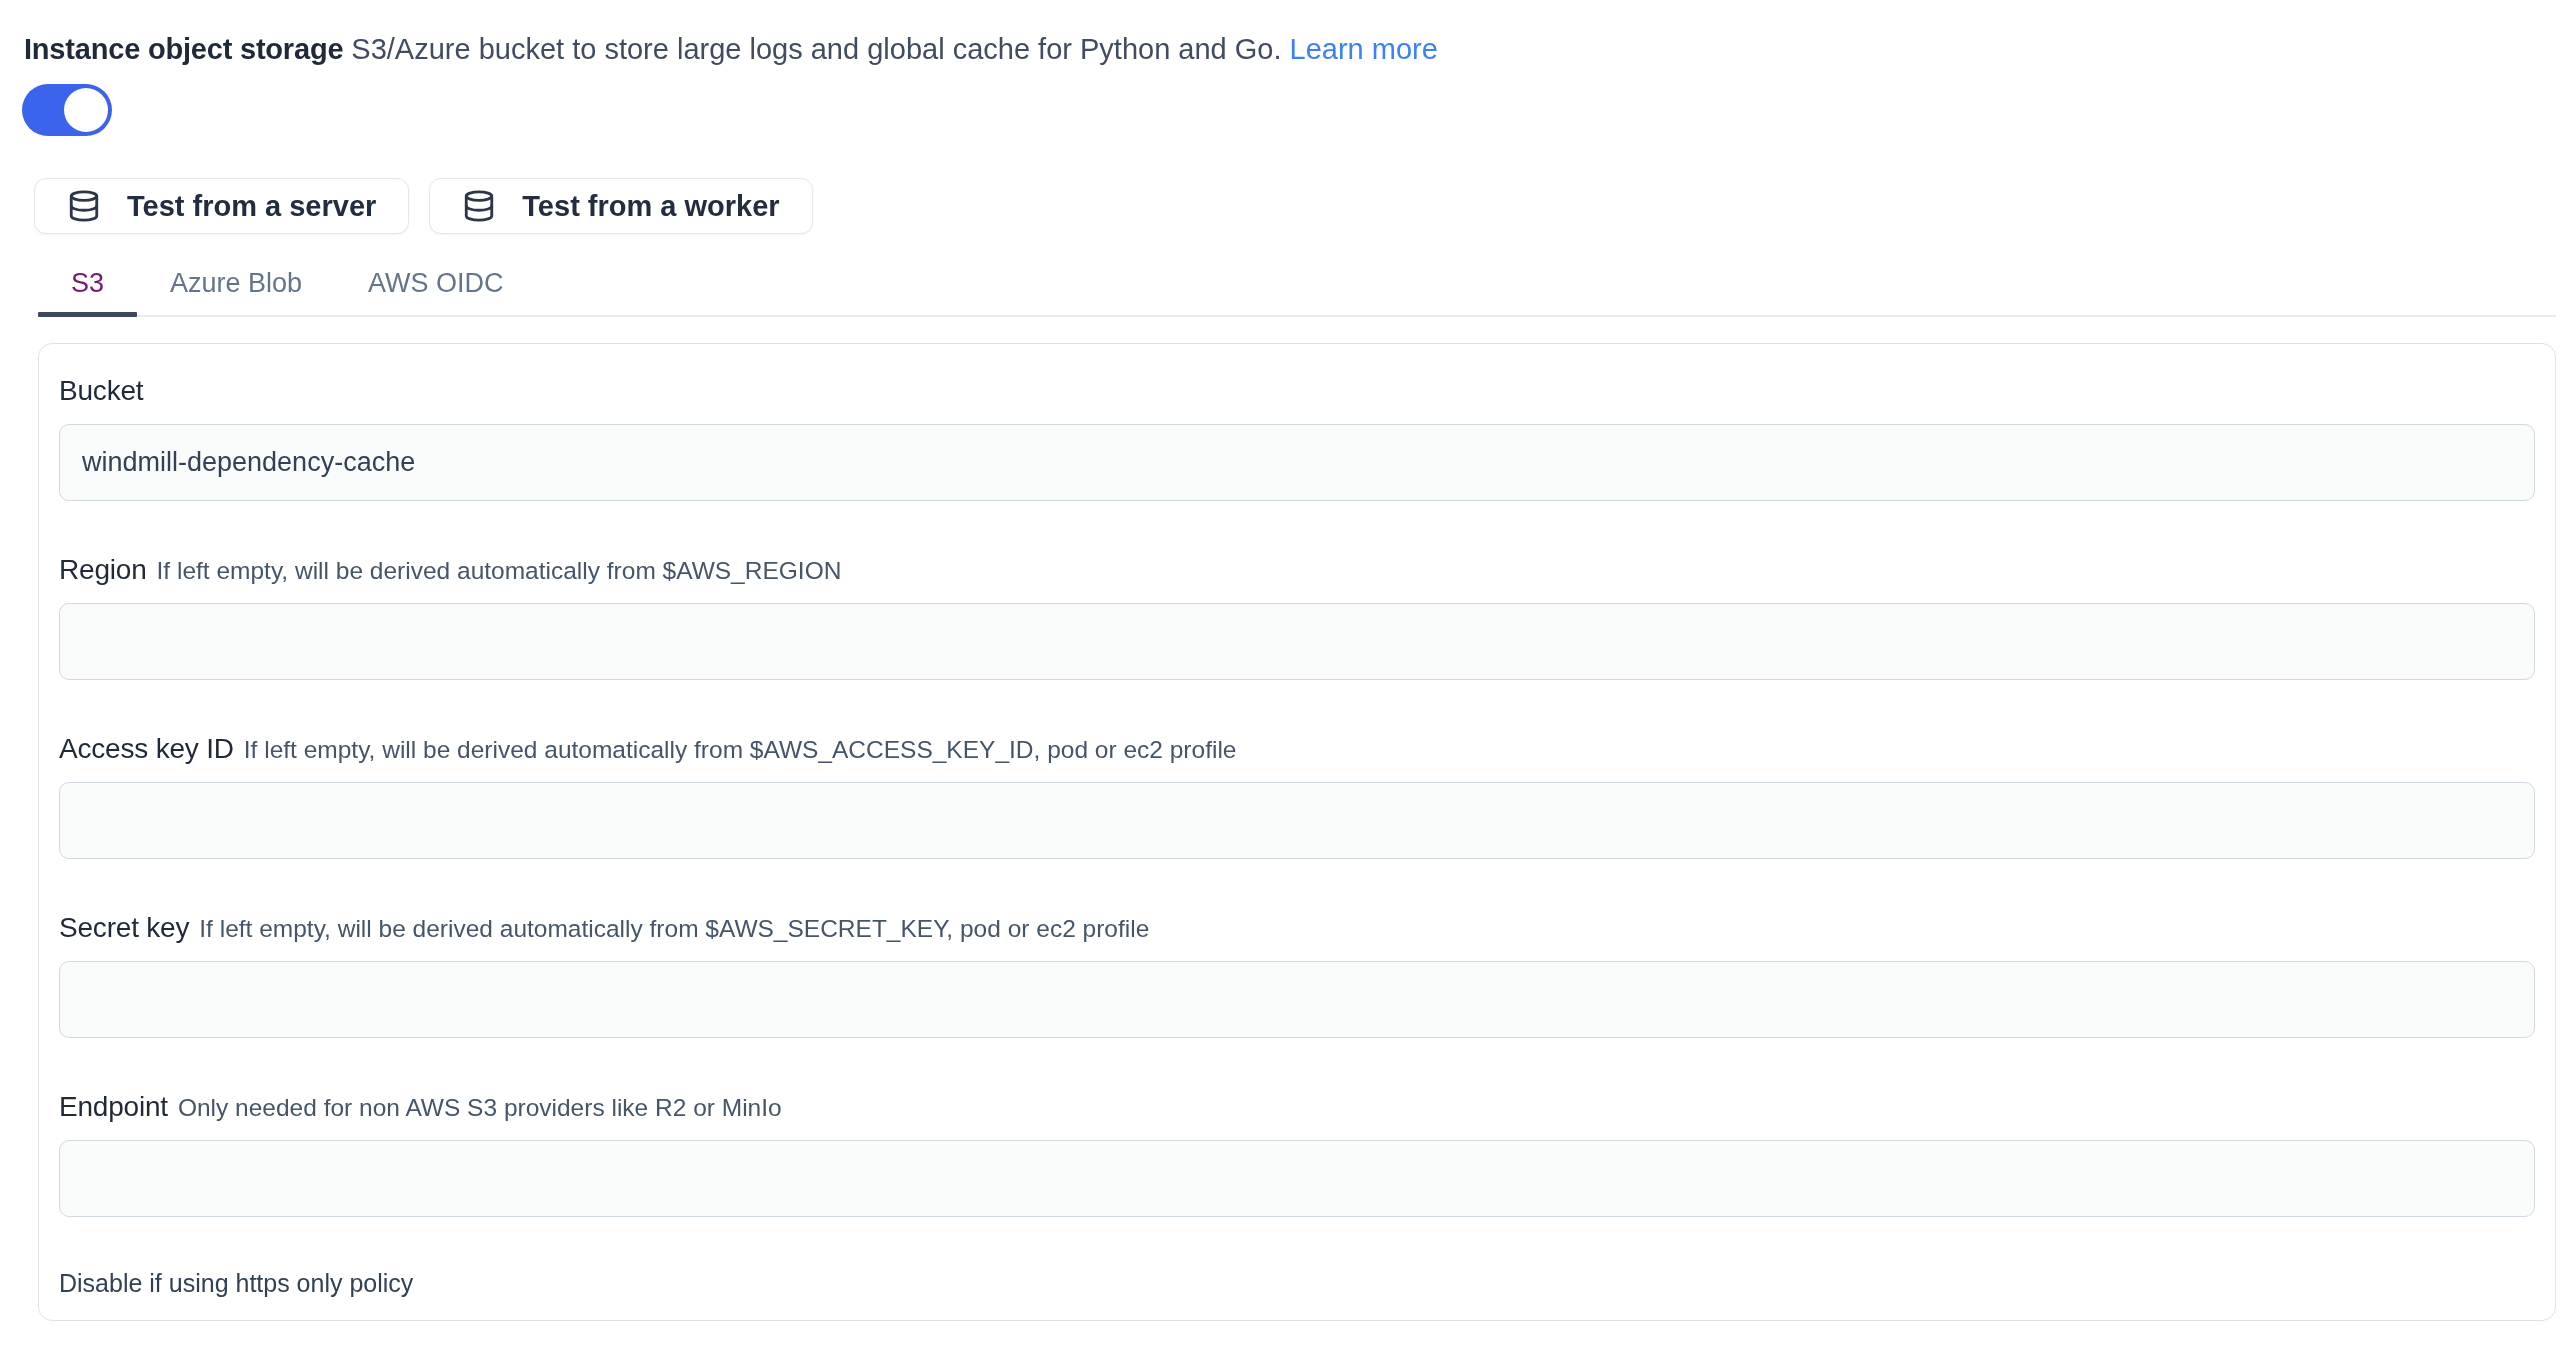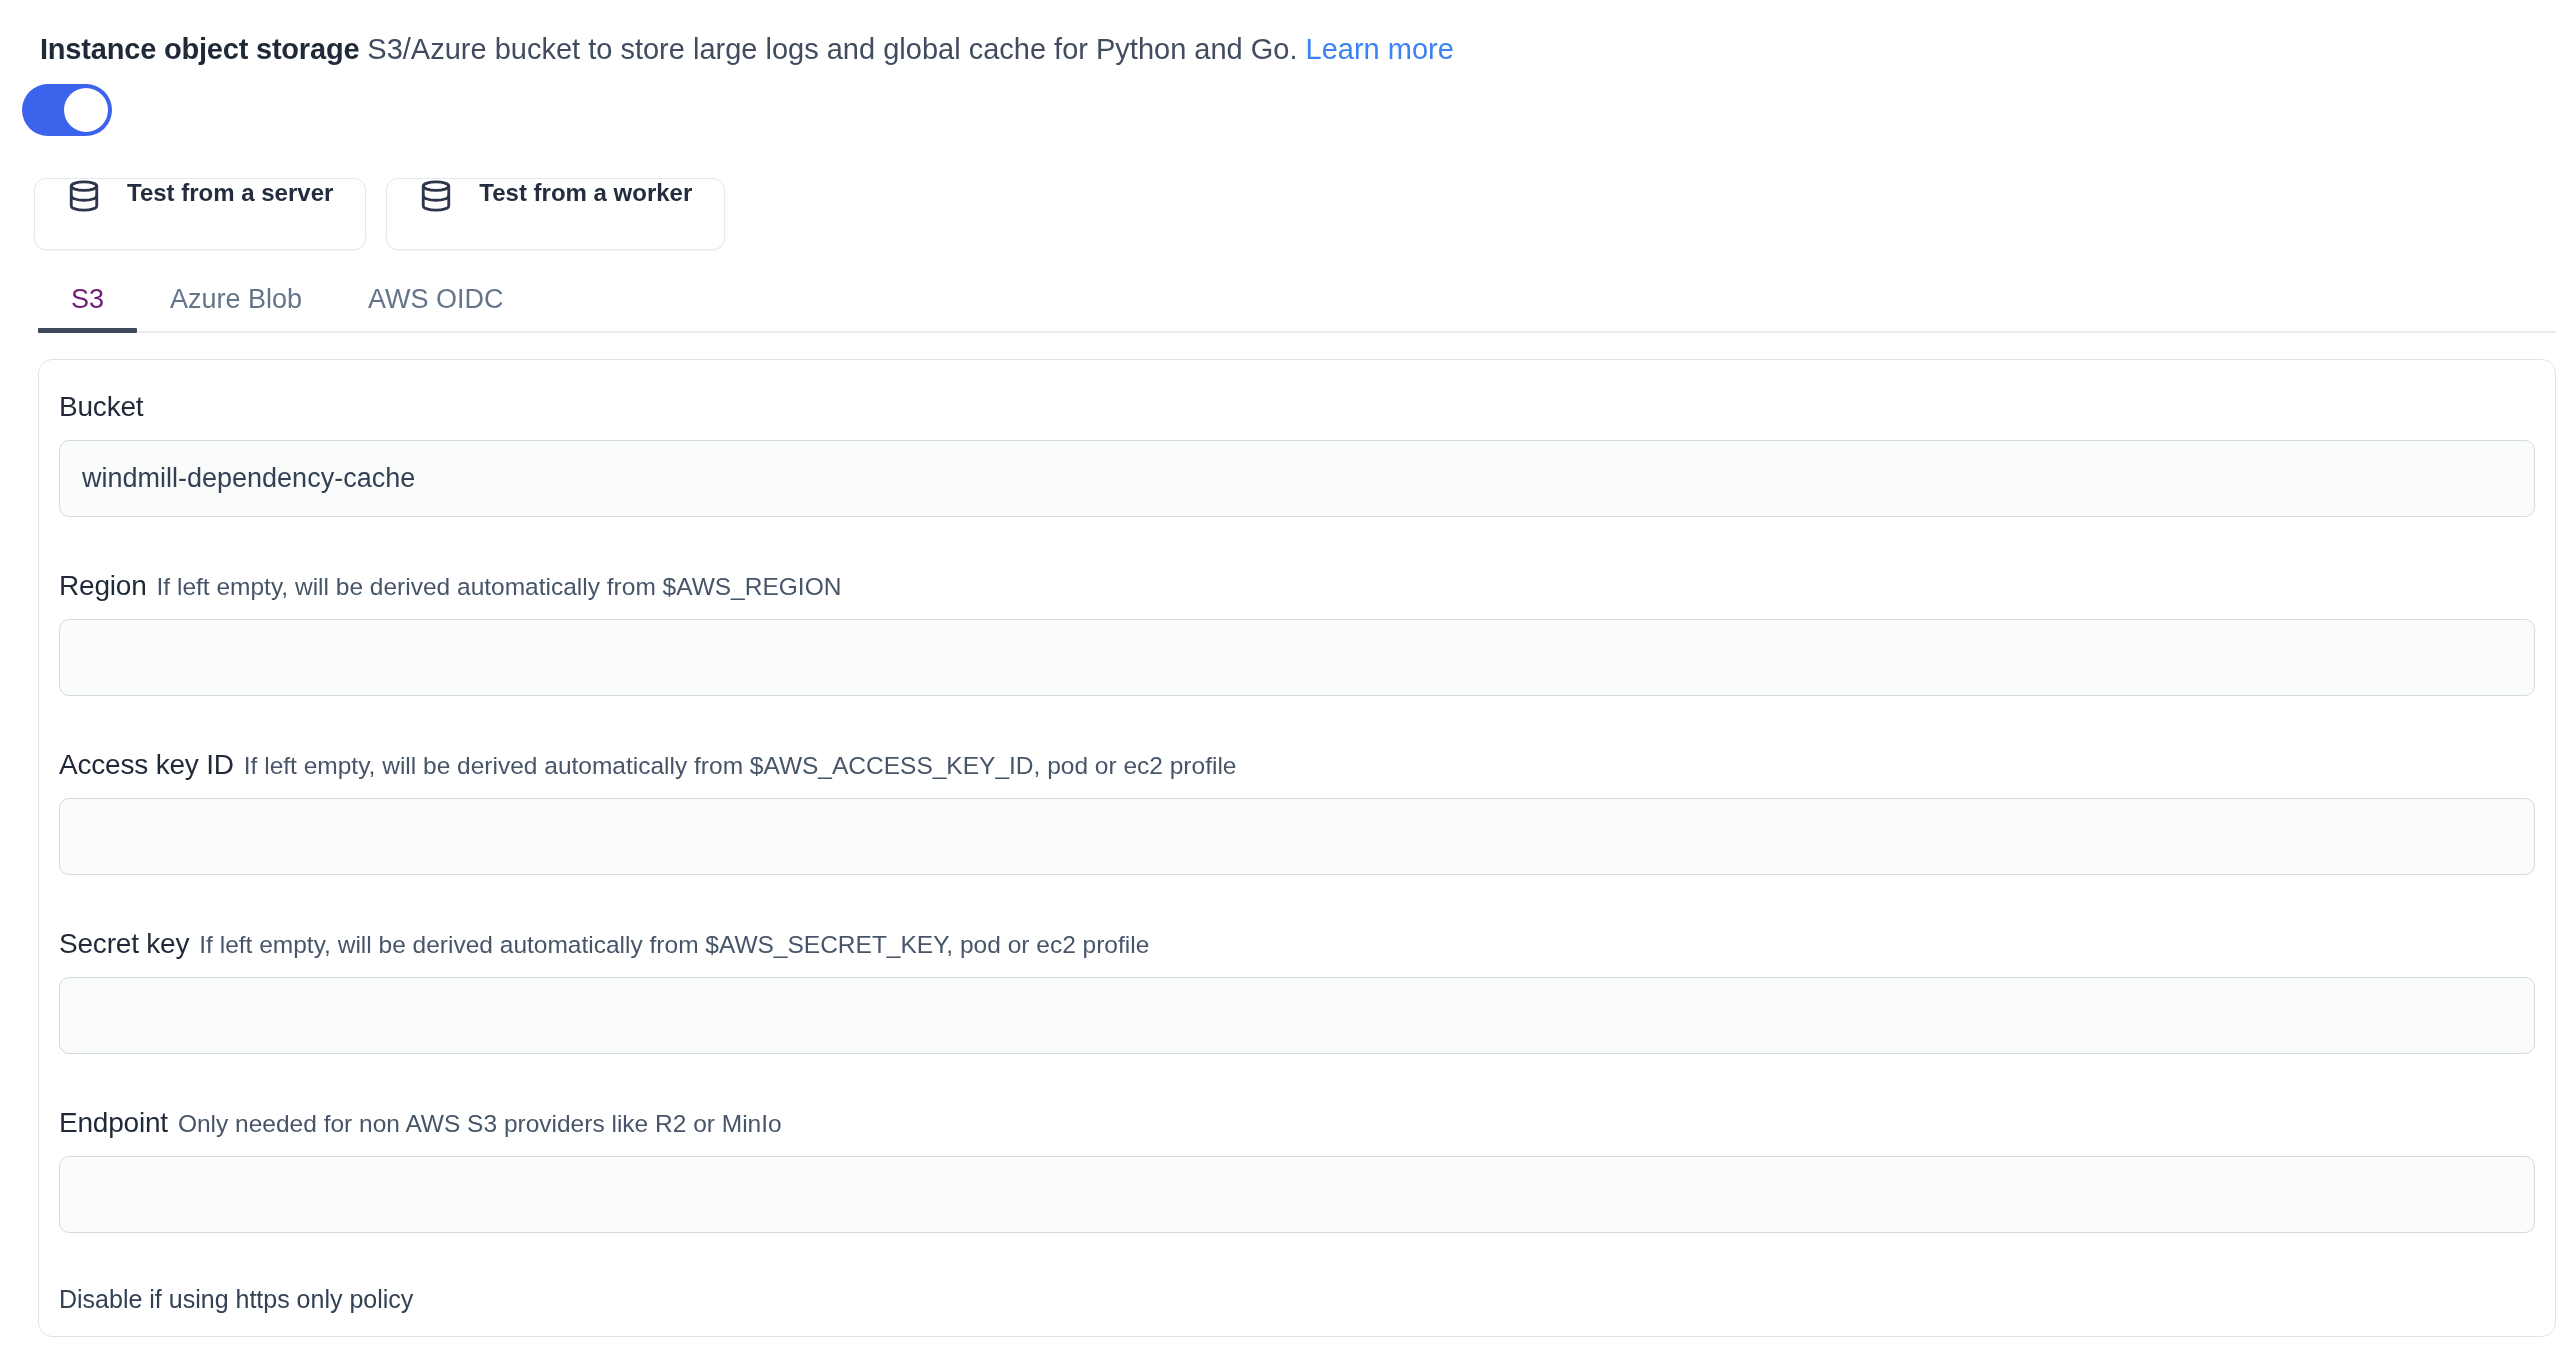--- a/index.html
+++ b/index.html
@@ -5,46 +5,46 @@
   * { margin:0; padding:0; box-sizing:border-box; }
   html,body { background:#ffffff; }
   body {
     width:2576px; height:1353px; overflow:hidden;
     font-family:"Liberation Sans", sans-serif;
     color:#1f2937;
   }
   .page { padding:30px 20px 0 22px; }
 
   
-  .header-line { margin-left:18px; font-size:29px; line-height:38px; }
+  .header-line { margin-left:2px; font-size:29px; line-height:38px; }
   .page-title { font-weight:700; color:#1f2937; letter-spacing:-0.2px; }
   .page-desc  { color:#414c60; margin-left:8px; }
   .learn-more { color:#3b82f6; margin-left:8px; text-decoration:none; cursor:pointer; }
 
   
   .toggle {
     position:relative; display:inline-block;
     width:90px; height:52px; border-radius:26px;
     background:#3b63eb; cursor:pointer; flex:0 0 auto;
   }
   .toggle .knob {
     position:absolute; top:4px; right:4px;
     width:44px; height:44px; border-radius:50%; background:#ffffff;
   }
   .master-toggle { margin:16px 0 0 0; }
 
   
   .btn-row { display:flex; gap:20px; margin:38px 0 0 12px; }
   .btn {
-    display:flex; gap:26px;
-    height:72px; padding:0 32px;
+    display:flex; align-items:center; gap:26px;
+    height:56px; padding:0 32px;
     background:#ffffff; border:1.5px solid #e4e7ec; border-radius:12px;
     box-shadow:0 1px 2px rgba(16,24,40,0.05);
     font-family:"Liberation Sans", sans-serif;
-    font-size:24px; font-weight:700; color:#232d3f; cursor:pointer;
+    font-size:29px; font-weight:700; color:#232d3f; cursor:pointer;
   }
   .btn svg { display:block; }
 
   
   .tabs { display:flex; margin:22px 0 0 16px; border-bottom:2px solid #e9ebef; }
   .tab {
     position:relative; padding:12px 33px 16px;
     font-size:27px; color:#64748b; cursor:pointer; white-space:nowrap;
   }
   .tab.active { color:#701a75; }

